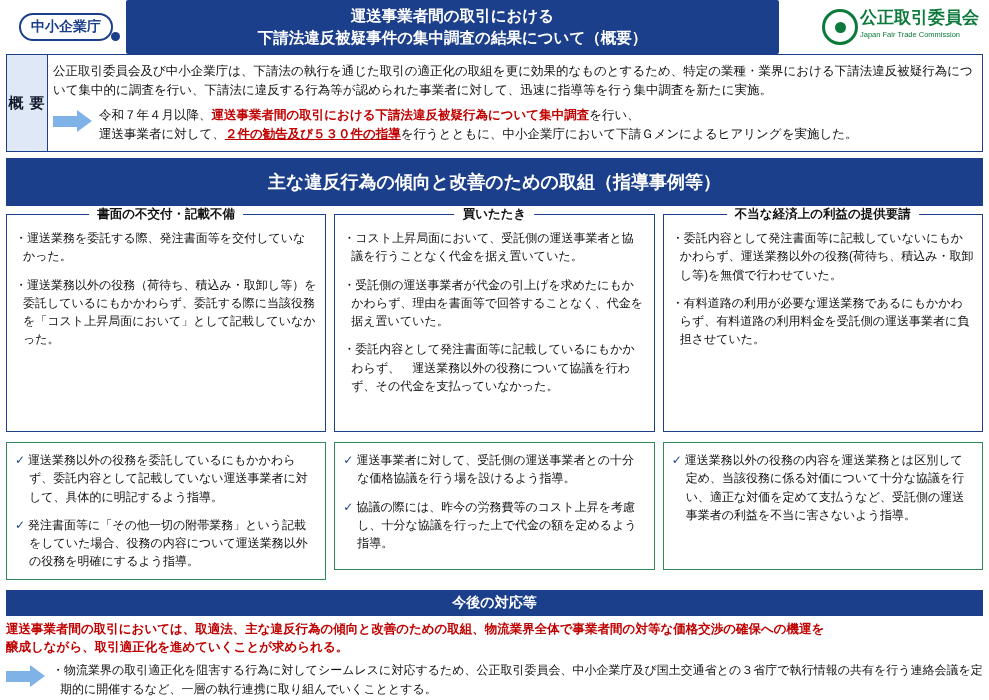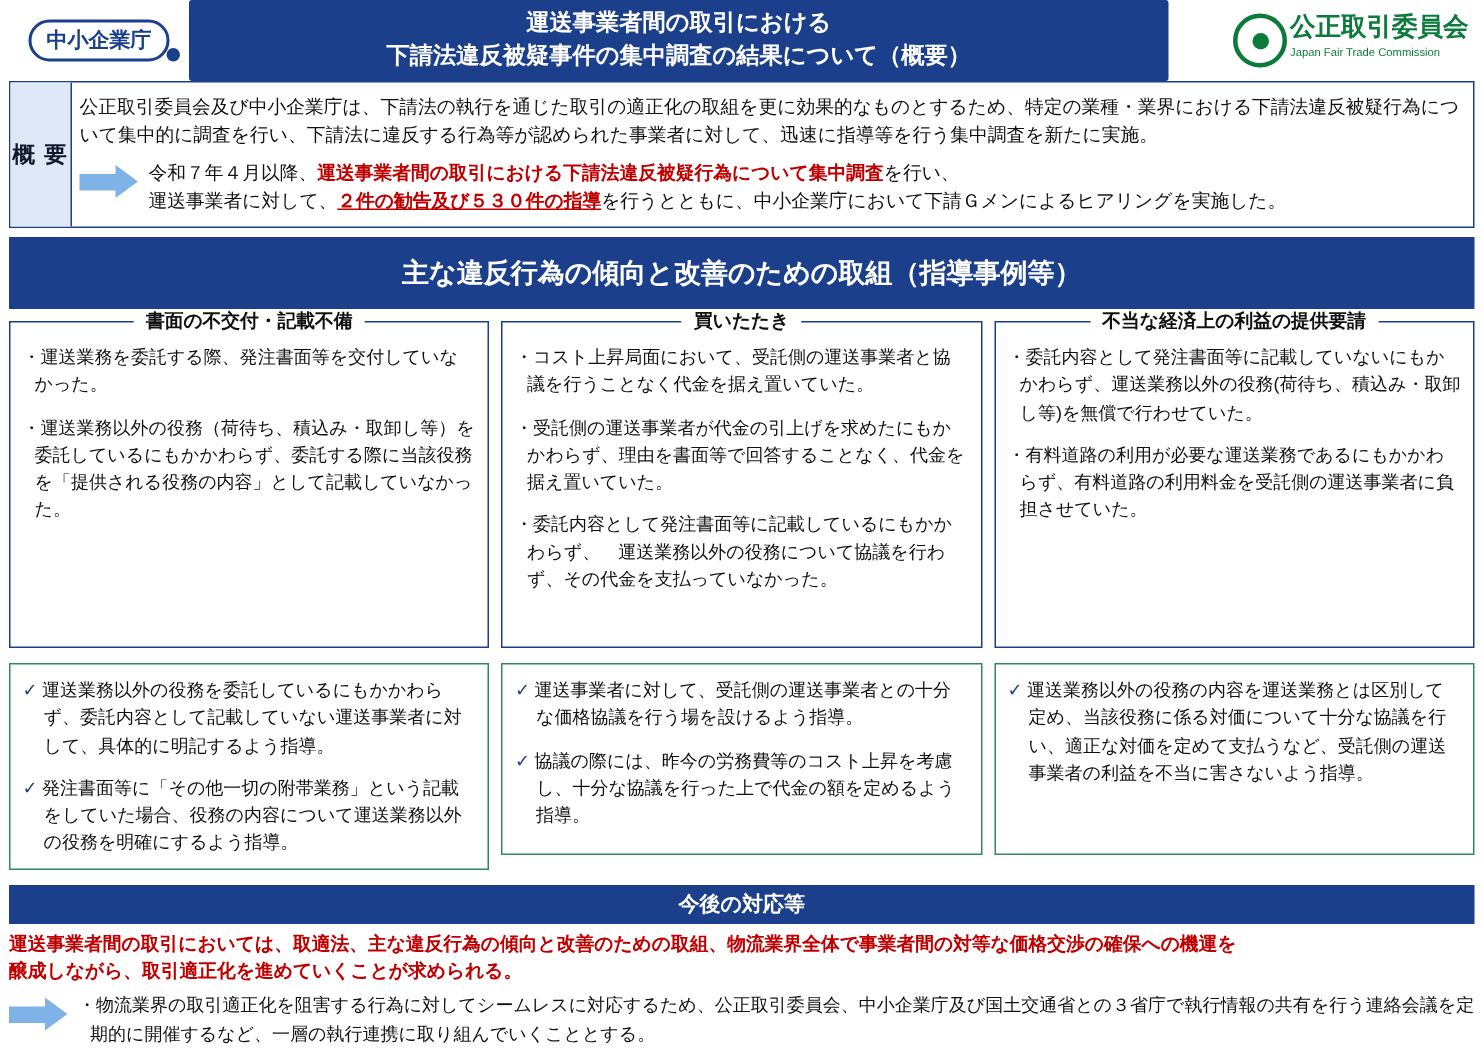--- a/index.html
+++ b/index.html
@@ -134,21 +134,21 @@
   </div>
 
   <div class="band">主な違反行為の傾向と改善のための取組（指導事例等）</div>
 
   <div class="cols">
 
     <div class="col">
       <div class="fieldbox box-top">
         <span class="legend">書面の不交付・記載不備</span>
         <p class="bullet">・運送業務を委託する際、発注書面等を交付していなかった。</p>
-        <p class="bullet">・運送業務以外の役務（荷待ち、積込み・取卸し等）を委託しているにもかかわらず、委託する際に当該役務を「提供される役務の内容」として記載していなかった。</p>
+        <p class="bullet">・運送業務以外の役務（荷待ち、積込み・取卸し等）を委託しているにもかかわらず、委託する際に当該役務を「コスト上昇局面において」として記載していなかった。</p>
       </div>
       <div class="box-bottom">
         <p class="check"><span class="mk">✓</span><span>運送業務以外の役務を委託しているにもかかわらず、委託内容として記載していない運送事業者に対して、具体的に明記するよう指導。</span></p>
         <p class="check"><span class="mk">✓</span><span>発注書面等に「その他一切の附帯業務」という記載をしていた場合、役務の内容について運送業務以外の役務を明確にするよう指導。</span></p>
       </div>
     </div>
 
     <div class="col">
       <div class="fieldbox box-top">
         <span class="legend">買いたたき</span>

